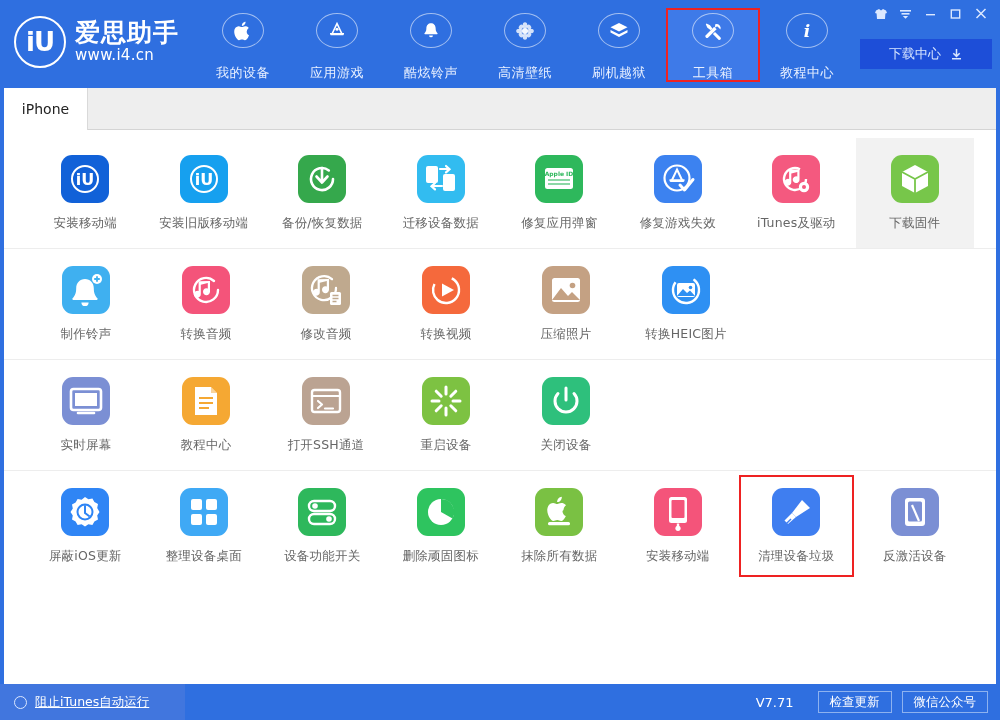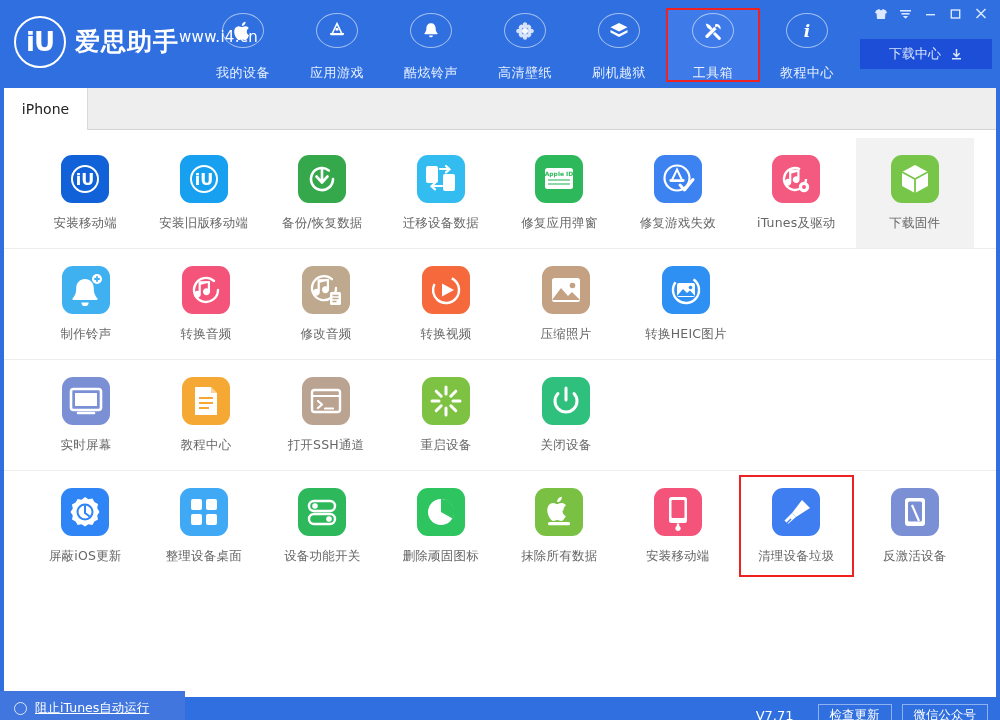--- a/index.html
+++ b/index.html
@@ -28,21 +28,21 @@
     display: flex; align-items: center; gap: 9px;
   }
   .logo-circle {
     width: 52px; height: 52px; border-radius: 50%;
     border: 2.5px solid #ffffff;
     display: flex; align-items: center; justify-content: center;
     color: #fff; font-size: 26px; font-weight: bold;
     font-family: "DejaVu Sans", "Liberation Sans", sans-serif;
     letter-spacing: -1px;
   }
-  .logo-text { display: flex; flex-direction: row; justify-content: center; padding-bottom: 2px;}
+  .logo-text { display: flex; flex-direction: column; justify-content: center; padding-bottom: 2px;}
   .logo-cn {
     color: #fff; font-size: 25px; font-weight: bold; letter-spacing: 1px;
     line-height: 1.08;
   }
   .logo-url {
     color: #fff; font-size: 15px; line-height: 1.2; letter-spacing: 0.3px;
     font-family: "DejaVu Sans", "Liberation Sans", sans-serif;
   }
 
   .navbar {
@@ -143,21 +143,21 @@
     display: flex; align-items: center; justify-content: center;
     color: #fff; overflow: hidden;
   }
   .cell-label {
     margin-top: 12px; font-size: 12.5px; color: #666;
     white-space: nowrap; letter-spacing: 0.2px;
   }
 
   
   .statusbar {
-    height: 23px; flex: none; background: #2f6fe0;
+    height: 36px; flex: none; background: #2f6fe0;
     display: flex; align-items: center; position: relative;
   }
   .status-left {
     width: 185px; height: 36px; background: #4176de;
     display: flex; align-items: center; gap: 8px; padding-left: 14px;
     cursor: pointer;
   }
   .radio-circle {
     width: 13px; height: 13px; border-radius: 50%;
     border: 1.4px solid #dbe7ff; flex: none;

